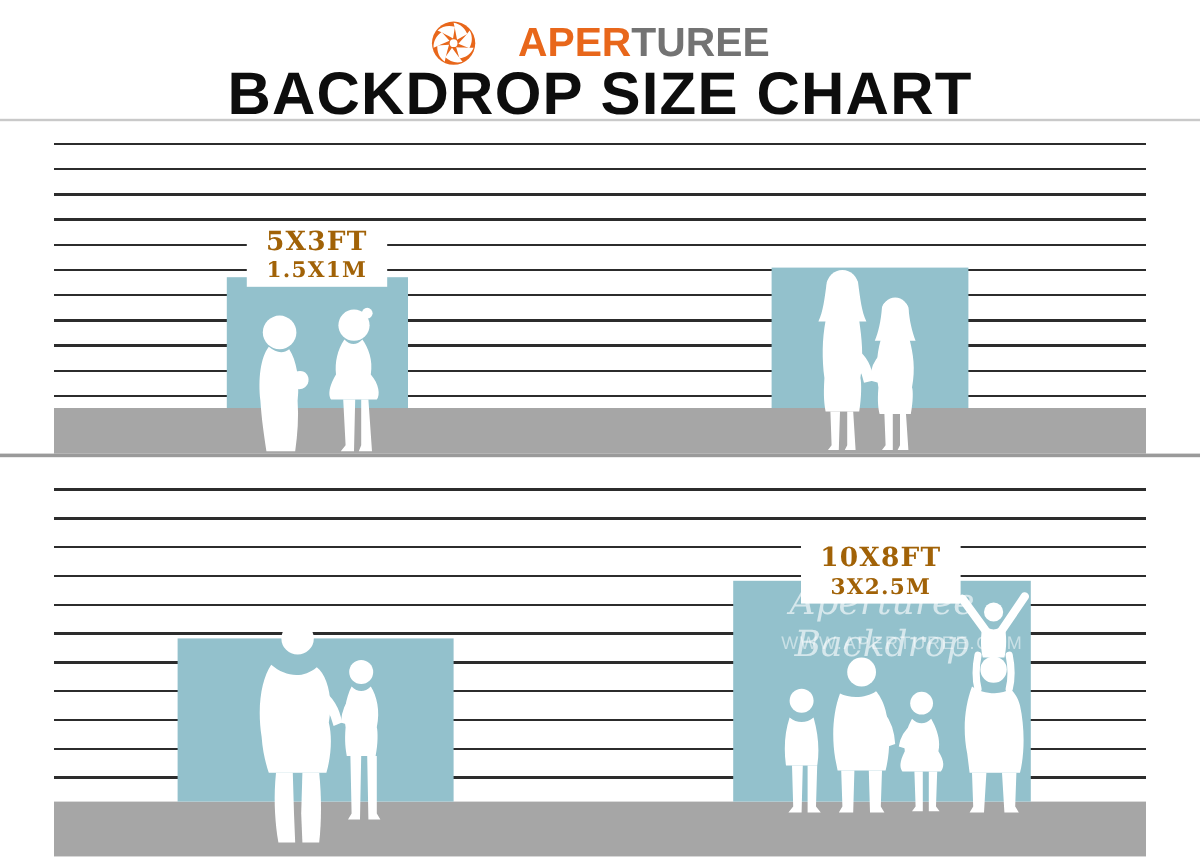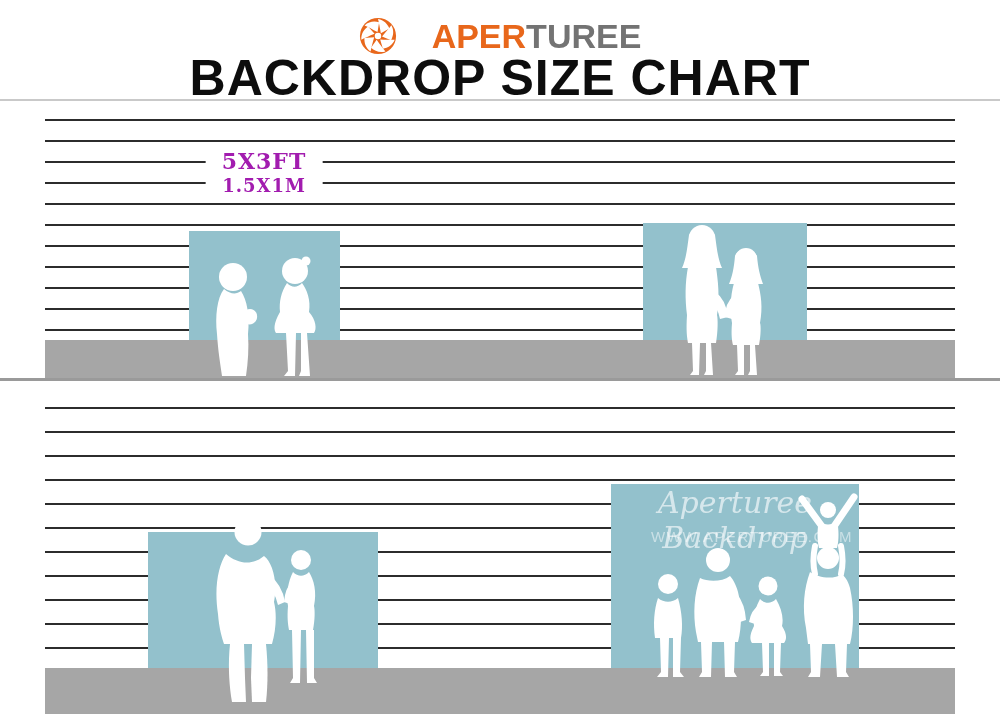--- a/index.html
+++ b/index.html
@@ -39,21 +39,21 @@
   
   .sil{position:absolute;z-index:3;}
   .silA{left:203px;top:250px;}
   .silB{left:670px;top:223px;}
   .silC{left:198px;top:518px;}
   .silD{left:638px;top:482px;}
 
   
   .size-label{position:absolute;transform:translateX(-50%);background:#ffffff;
               padding:3px 16px;text-align:center;font-family:"DejaVu Serif",serif;
-              font-weight:bold;color:#a21caf;z-index:5;white-space:nowrap;}
+              font-weight:bold;color:#a16207;z-index:5;white-space:nowrap;margin-top:40px;}
   .size-label .ft{font-size:22px;line-height:21px;letter-spacing:1px;}
   .size-label .m{font-size:18px;line-height:21px;letter-spacing:1px;margin-top:3px;}
   .lbl1{left:264px;top:148px;}
   .lbl2{left:722px;top:148px;}
   .lbl3{left:265px;top:446px;}
   .lbl4{left:734px;top:412px;}
 
   
   .wm-script{position:absolute;top:1px;left:0;width:100%;text-align:center;
              font-family:"DejaVu Serif",serif;font-style:italic;font-size:30px;
@@ -163,14 +163,18 @@
     <circle cx="190" cy="76" r="11"></circle>
     <path d="M172 90 C166 106 164 126 168 146 L170 162 L212 162 C216 146 216 124 212 106 C210 98 206 94 204 92 C196 98 180 96 172 90 Z"></path>
     <path d="M172 162 l1 28 l-3 5 h12 l2 -33 z"></path>
     <path d="M197 162 l2 33 h12 l-3 -5 l1 -28 z"></path>
   </svg>
 
   <div class="size-label lbl1">
     <div class="ft">5X3FT</div>
     <div class="m">1.5X1M</div>
   </div>
+  <div class="size-label lbl4">
+    <div class="ft">10X8FT</div>
+    <div class="m">3X2.5M</div>
+  </div>
 
 </div>
 
 </body></html>

